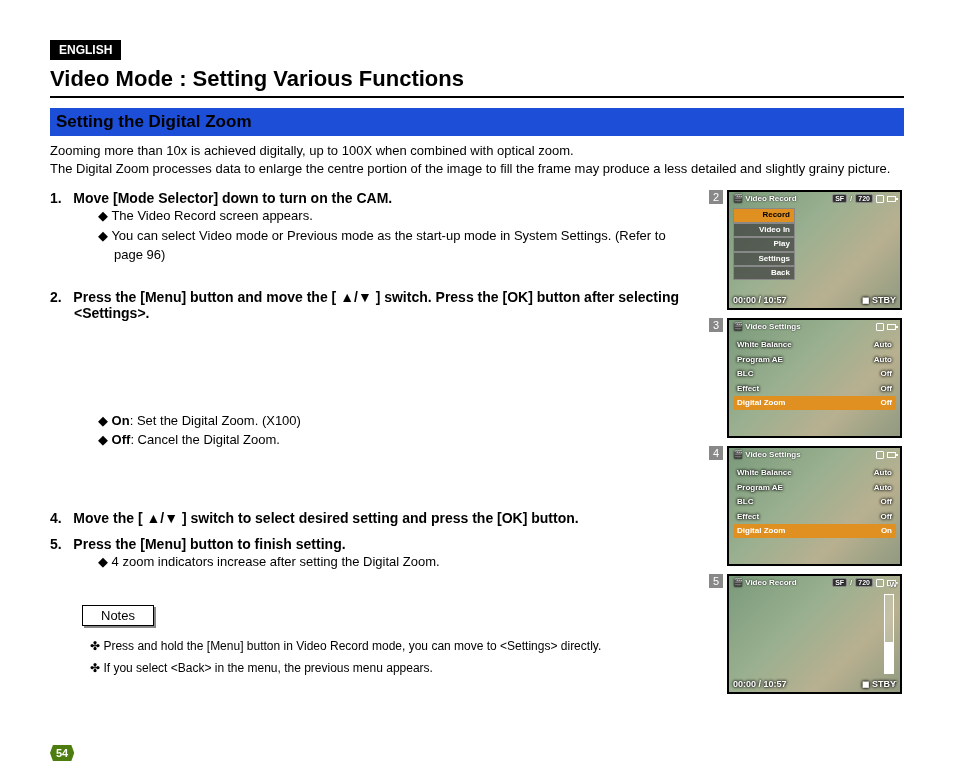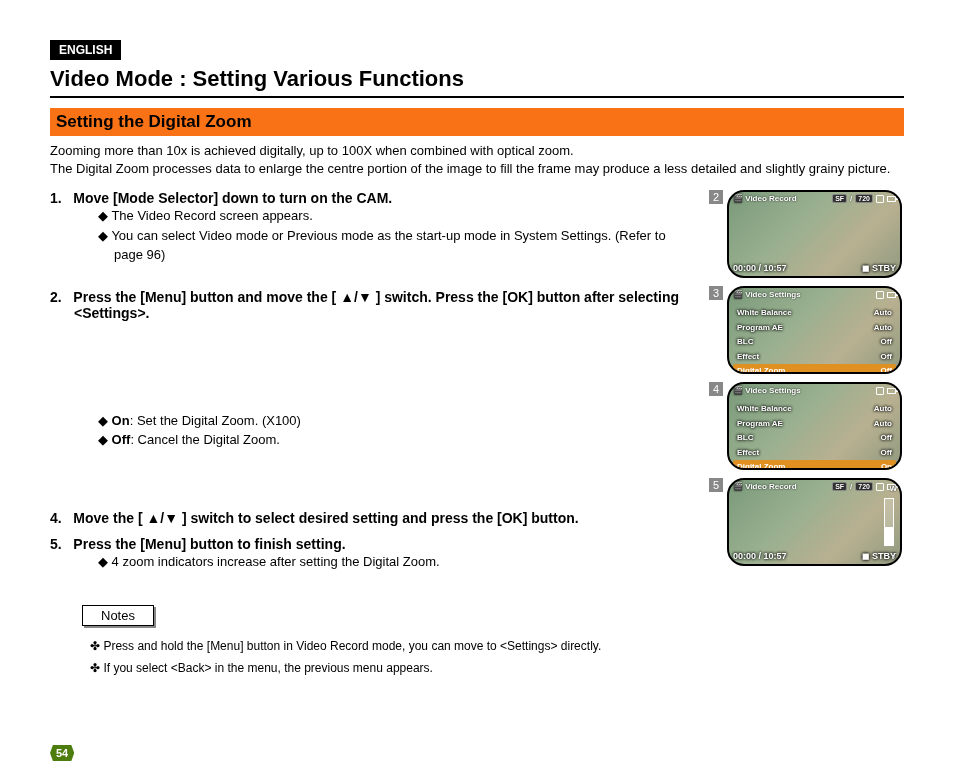--- a/index.html
+++ b/index.html
@@ -25,21 +25,21 @@
   .main-title {
     font-size: 22px;
     font-weight: bold;
     border-bottom: 2px solid #000;
     padding: 6px 0 4px 0;
     margin-bottom: 10px;
   }
   .sub-title {
     font-size: 17px;
     font-weight: bold;
-    background: #f97316;
+    background: #1d4ed8;
     padding: 4px 6px;
     margin-bottom: 6px;
   }
   .intro {
     font-size: 13px;
     line-height: 1.4;
     margin-bottom: 12px;
   }
   .content-row {
     display: flex;
@@ -113,23 +113,23 @@
     color: #fff;
     font-size: 11px;
     width: 14px;
     height: 14px;
     display: flex;
     align-items: center;
     justify-content: center;
   }
   .thumb {
     width: 175px;
-    height: 88px;
+    height: 120px;
     border: 2px solid #000;
-    border-radius: 17px;
+    border-radius: 0;
     background: linear-gradient(135deg,#7a9a7a 0%, #9ab090 40%, #b8b090 70%, #909a80 100%);
     position: relative;
     overflow: hidden;
     font-size: 8px;
     color: #fff;
     font-weight: bold;
     text-align: right;
   }
   .thumb-header {
     position: absolute; top: 2px; left: 4px; right: 4px;
@@ -243,20 +243,27 @@
         <div class="thumb-header">
           <span>🎬 <span>Video Record</span></span>
           <span class="right">
             <span class="pill">SF</span>
             <span>/</span>
             <span class="pill">720</span>
             <span class="cicon"></span>
             <span class="bicon"></span>
           </span>
         </div>
+        <div class="menu-list">
+          <div class="menu-item hl">Record</div>
+          <div class="menu-item">Video In</div>
+          <div class="menu-item">Play</div>
+          <div class="menu-item">Settings</div>
+          <div class="menu-item">Back</div>
+        </div>
         <div class="thumb-footer">
           <span>00:00 / 10:57</span>
           <span class="stby">◼ <span>STBY</span></span>
         </div>
       </div>
     </div>
 
     <div class="thumb-wrap">
       <div class="thumb-num">3</div>
       <div class="thumb">

